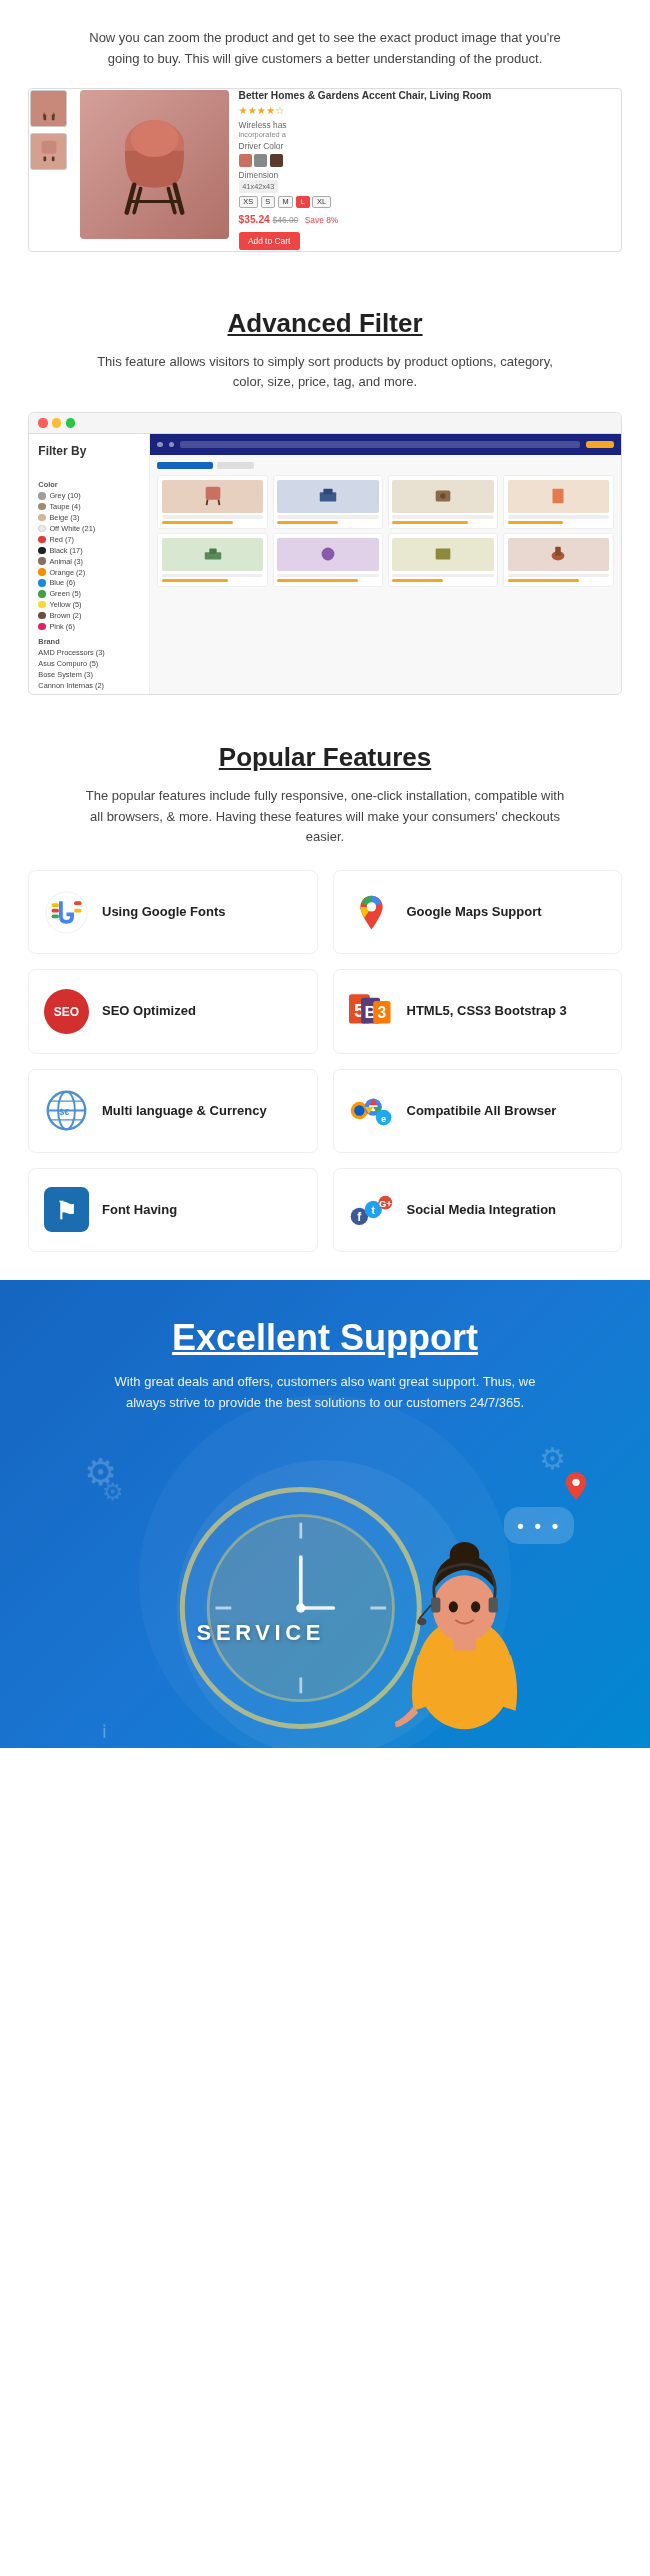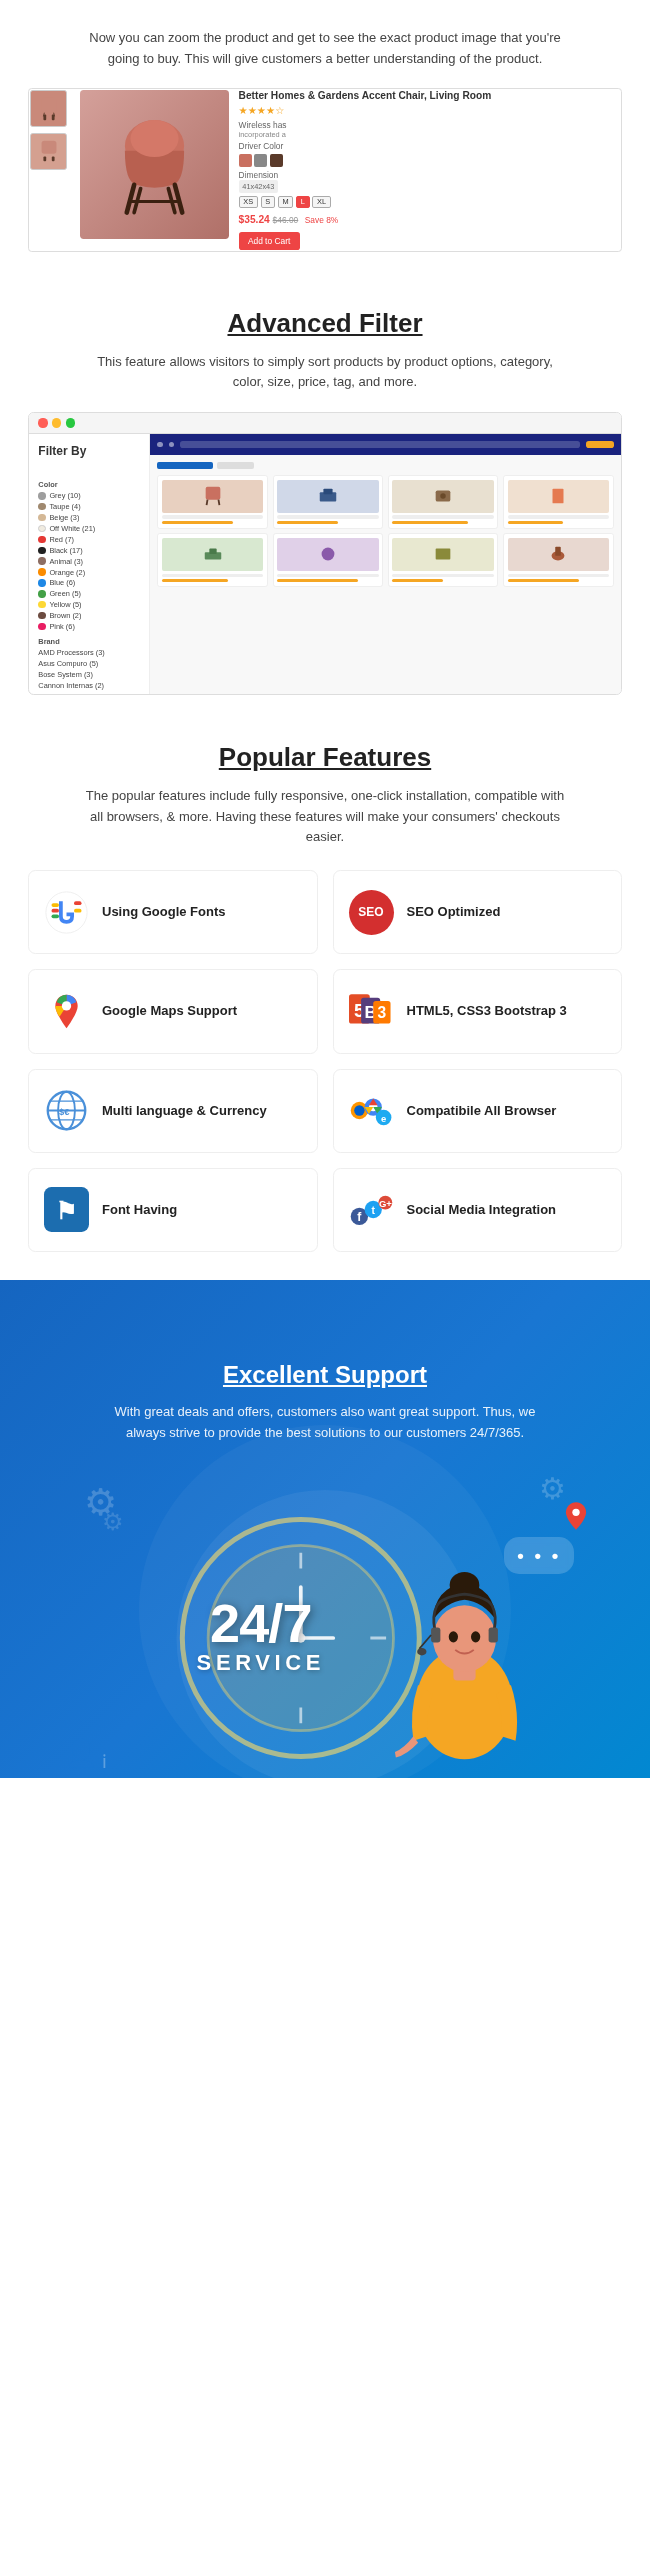--- a/index.html
+++ b/index.html
@@ -284,22 +284,21 @@
       text-align: center;
       color: #fff;
       margin-top: 9.3px;
       min-height: 353px;
       position: relative;
       overflow: hidden;
     }
     .section-support .section-title {
       color: #fff;
       text-decoration: underline;
-      font-size: 24px;
-      margin-top: 44px;
+      font-size: 36px;
     }
     .section-support .section-desc {
       color: rgba(255,255,255,0.9);
       max-width: 427px;
       margin: 9.3px auto 18.6px;
     }
     .support-illustration {
       position: relative;
       width: 100%;
       height: 316px;
@@ -582,40 +581,40 @@
           <rect x="8" y="26" width="8" height="4" rx="2" fill="#34a853"></rect>
           <rect x="32" y="12" width="8" height="4" rx="2" fill="#ea4335"></rect>
           <rect x="32" y="20" width="8" height="4" rx="2" fill="#fbbc05"></rect>
         </svg>
       </div>
       <div class="feature-label">Using Google Fonts</div>
     </div>
 
     <div class="feature-card">
       <div class="feature-icon">
-        <div class="icon-seo">SEO</div>
-      </div>
-      <div class="feature-label">SEO Optimized</div>
-    </div>
-
-    <div class="feature-card">
-      <div class="feature-icon">
         <svg width="41" height="41" viewBox="0 0 44 44" xmlns="http://www.w3.org/2000/svg">
           <path d="M22 4 C15 4 10 9.5 10 16 C10 24 22 40 22 40 C22 40 34 24 34 16 C34 9.5 29 4 22 4 Z" fill="#ea4335"></path>
           <path d="M22 4 C27 4 31 7 32.5 12 L22 16 Z" fill="#4285f4"></path>
           <path d="M22 4 C17 4 13 7 11.5 12 L22 16 Z" fill="#34a853"></path>
           <path d="M10 16 C10 20 12 24 14.5 27.5 L22 16 Z" fill="#fbbc05"></path>
           <circle cx="22" cy="16" r="5" fill="#fff"></circle>
         </svg>
       </div>
       <div class="feature-label">Google Maps Support</div>
     </div>
 
     <div class="feature-card">
       <div class="feature-icon">
+        <div class="icon-seo">SEO</div>
+      </div>
+      <div class="feature-label">SEO Optimized</div>
+    </div>
+
+    <div class="feature-card">
+      <div class="feature-icon">
         <svg width="48" height="37" viewBox="0 0 52 40" xmlns="http://www.w3.org/2000/svg">
 
           <rect x="0" y="0" width="24" height="34" rx="3" fill="#e44d26"></rect>
           <text x="12" y="26" text-anchor="middle" font-size="22" font-weight="bold" fill="#fff" font-family="Arial">5</text>
 
           <rect x="14" y="4" width="22" height="30" rx="3" fill="#563d7c"></rect>
           <text x="25" y="27" text-anchor="middle" font-size="20" font-weight="bold" fill="#fff" font-family="Arial">B</text>
 
           <rect x="28" y="8" width="20" height="26" rx="3" fill="#ff7a00"></rect>
           <text x="38" y="28" text-anchor="middle" font-size="18" font-weight="bold" fill="#fff" font-family="Arial">3</text>
@@ -710,21 +709,20 @@
         <line x1="18" y1="110" x2="35" y2="110" stroke="rgba(255,255,255,0.6)" stroke-width="3"></line>
         <line x1="185" y1="110" x2="202" y2="110" stroke="rgba(255,255,255,0.6)" stroke-width="3"></line>
 
         <line x1="110" y1="110" x2="110" y2="55" stroke="rgba(255,255,255,0.9)" stroke-width="4" stroke-linecap="round"></line>
         <line x1="110" y1="110" x2="145" y2="110" stroke="rgba(255,255,255,0.9)" stroke-width="4" stroke-linecap="round"></line>
         <circle cx="110" cy="110" r="5" fill="rgba(255,255,255,0.9)"></circle>
       </svg>
     </div>
 
     <div style="position:absolute;left:50%;transform:translateX(-100%);bottom:102px;text-align:center;z-index:10;">
-      <div style="font-size:54px;font-weight:900;color:#fff;line-height:1;text-shadow:1.9px 1.9px 9.3px rgba(0,0,0,0.4);letter-spacing:-0.9px;">24/7</div>
       <div style="font-size:22px;font-weight:700;letter-spacing:4.6px;color:#fff;text-shadow:0.9px 0.9px 5.6px rgba(0,0,0,0.3);">SERVICE</div>
     </div>
 
     <div style="position:absolute;left:56px;top:18.6px;font-size:37px;color:rgba(255,255,255,0.2);">⚙</div>
     <div style="position:absolute;left:74px;top:46px;font-size:24px;color:rgba(255,255,255,0.15);">⚙</div>
     <div style="position:absolute;right:56px;top:9.3px;font-size:30px;color:rgba(255,255,255,0.2);">⚙</div>
 
     <div style="position:absolute;right:74px;bottom:0;width:167px;height:260px;">
       <svg width="167" height="260" viewBox="0 0 180 280" xmlns="http://www.w3.org/2000/svg">
 

